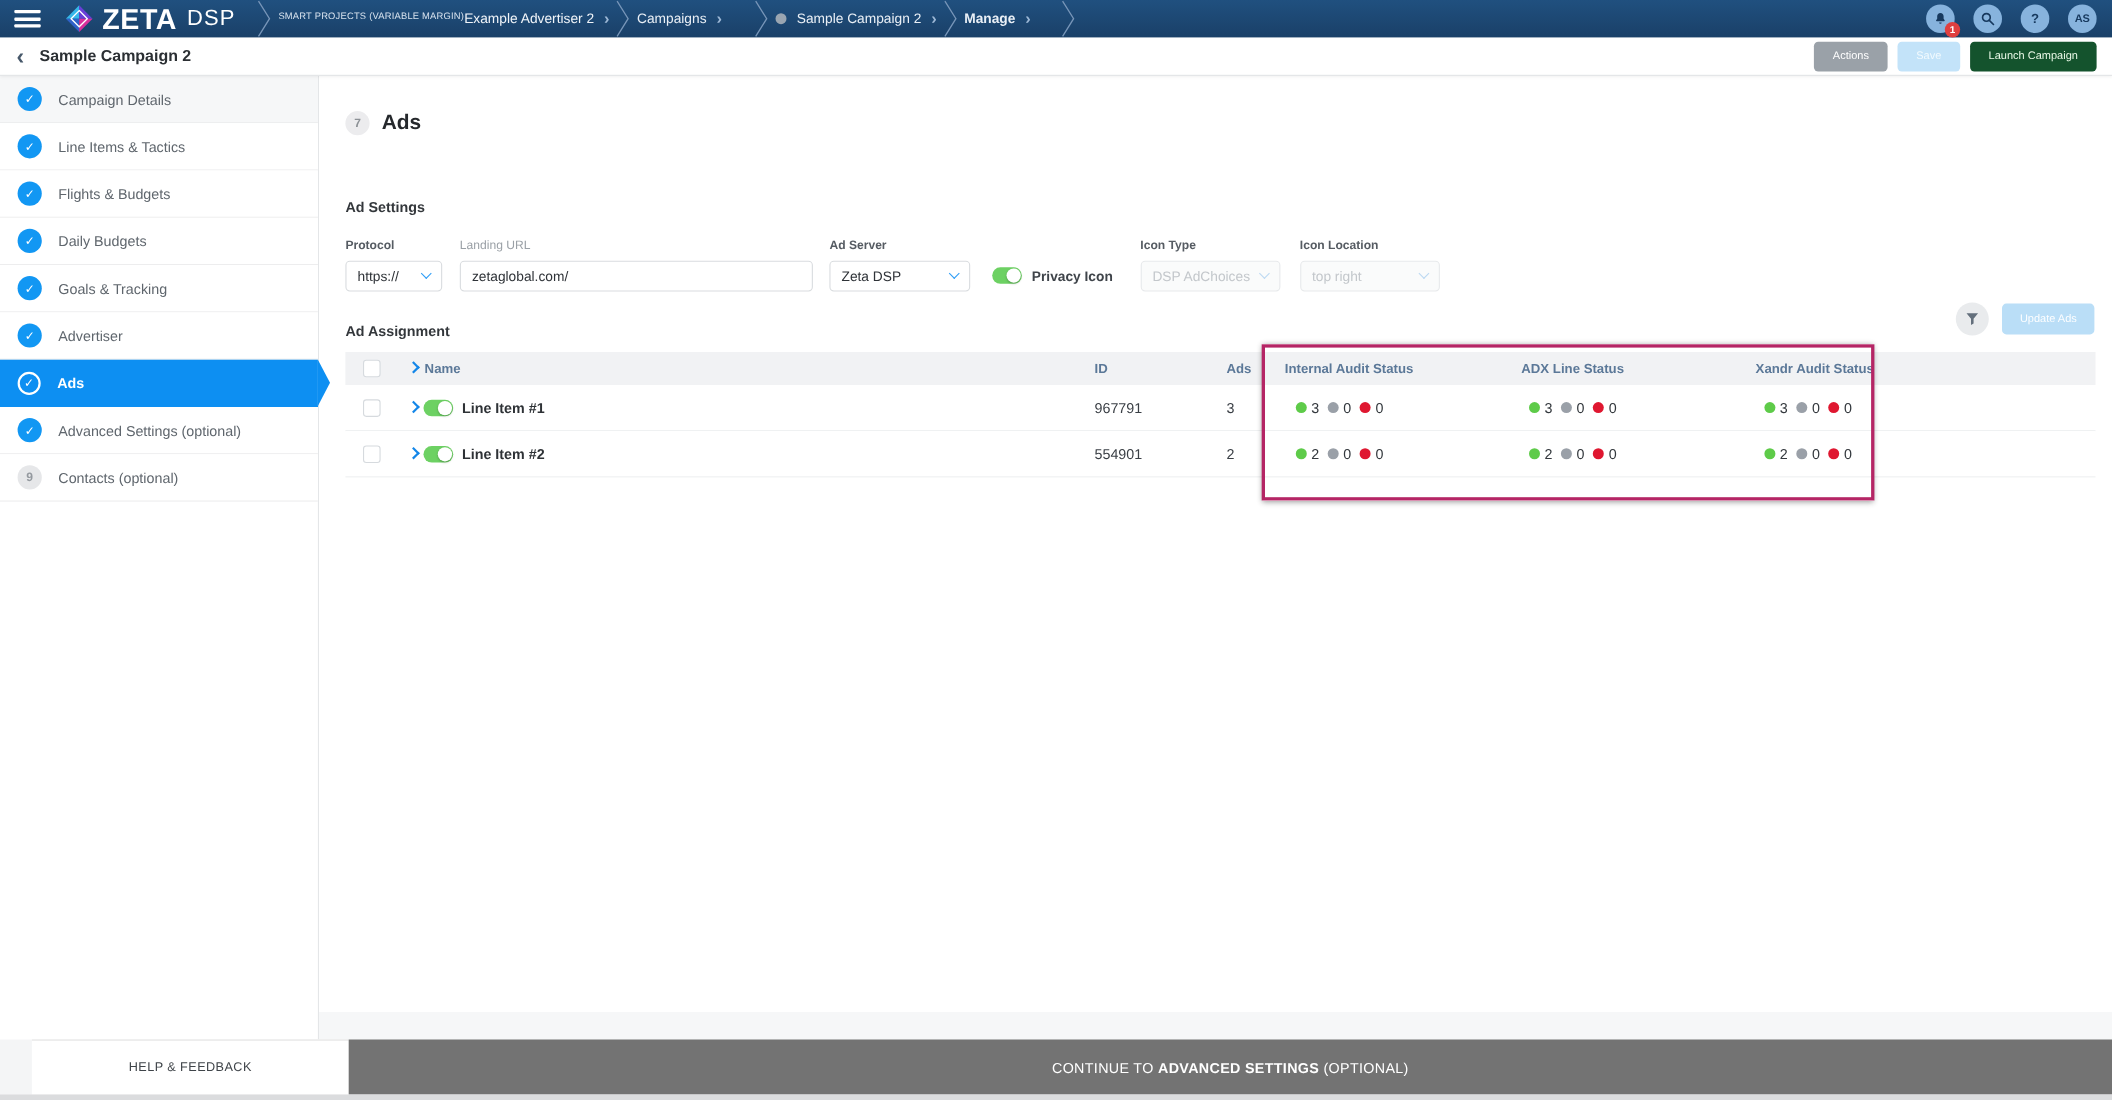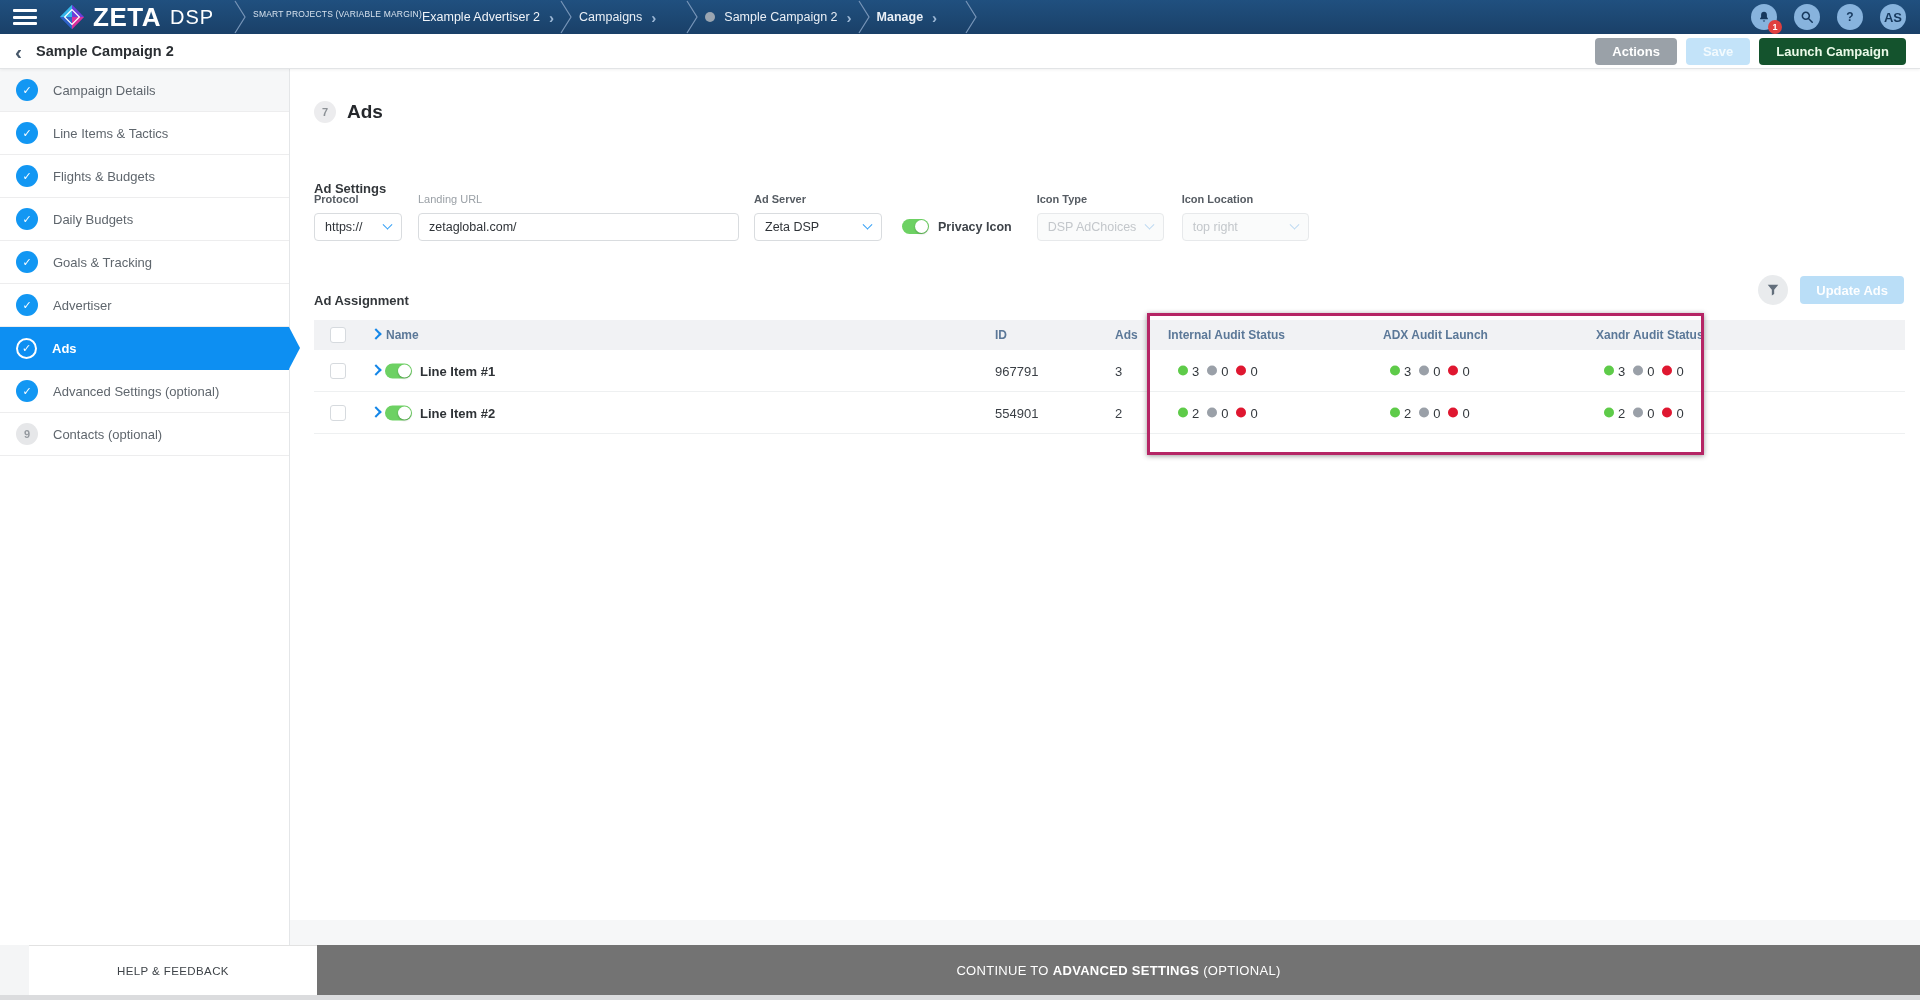--- a/index.html
+++ b/index.html
@@ -29,21 +29,21 @@
     font-weight:700; font-size:12px; }
   .badge { position:absolute; right:-5px; bottom:-4px; width:14px; height:14px; border-radius:50%;
     background:#e03f3f; color:#fff; font-size:9px; font-weight:700; display:flex; align-items:center; justify-content:center; }
 
   
   .subheader { position:absolute; left:0; top:34px; width:1920px; height:35px; background:#fff;
     border-bottom:1px solid #e2e4e6; box-shadow:0 1px 3px rgba(0,0,0,.06); display:flex; align-items:center; z-index:20; }
   .back { font-size:21px; color:#47586a; font-weight:700; margin-left:15px; cursor:pointer; line-height:1; }
   .subtitle { font-size:14.5px; font-weight:700; color:#2b2f33; margin-left:14px; }
   .sub-btns { margin-left:auto; display:flex; gap:9px; margin-right:14px; }
-  .btn { height:27px; border:none; border-radius:4px; font-family:inherit; font-weight:700; font-size:13px;
+  .btn { height:27px; border:none; border-radius:4px; font-family:inherit; font-weight:400; font-size:10px;
     display:flex; align-items:center; justify-content:center; cursor:pointer; padding:0 17px; }
   .btn-actions { background:#9aa1a8; color:#fff; }
   .btn-save { background:#c3e3f9; color:#f2fafe; }
   .btn-launch { background:#14532d; color:#eafae8; }
 
   
   .sidebar { position:absolute; left:0; top:69px; width:290px; height:876px; background:#fff;
     border-right:1px solid #e4e6e8; z-index:10; }
   .side-item { height:43px; display:flex; align-items:center; padding-left:16px; gap:15px;
     border-bottom:1px solid #ededee; font-size:13px; color:#5f666d; cursor:pointer; position:relative; background:#fff; }
@@ -59,21 +59,21 @@
     font-size:11px; font-weight:700; display:flex; align-items:center; justify-content:center; }
 
   
   .content { position:absolute; left:290px; top:69px; width:1630px; height:851px; background:#fff; }
   .page-head { position:absolute; left:24px; top:32px; display:flex; align-items:center; gap:11px; }
   .num-circle { width:22px; height:22px; border-radius:50%; background:#ececee; color:#8c9196;
     font-size:11px; font-weight:700; display:flex; align-items:center; justify-content:center; }
   .page-title { font-size:19px; font-weight:700; color:#25282c; }
   .section-title { font-size:13px; font-weight:700; color:#33373b; }
 
-  .form-row { position:absolute; left:24px; top:124px; display:flex; align-items:flex-end; }
+  .form-row { position:absolute; left:24px; top:148px; display:flex; align-items:flex-end; }
   .field label { display:block; font-size:11px; font-weight:700; color:#565c63; margin-bottom:8px; }
   .field label.light { color:#9aa0a6; font-weight:400; }
   .control { height:28px; border:1px solid #d9dcdf; border-radius:4px; background:#fff; font-size:12.5px;
     color:#2f3338; display:flex; align-items:center; justify-content:space-between; padding:0 10px; cursor:pointer; }
   input.control { font-family:inherit; cursor:text; width:100%; }
   .caret { width:7px; height:7px; border-right:1.8px solid #2e9df6; border-bottom:1.8px solid #2e9df6;
     transform:rotate(45deg) translate(-2px,-2px); flex:none; margin-left:8px; }
   .field.disabled .control { background:#fafbfb; border-color:#e7e9eb; color:#c3c7cb; cursor:default; }
   .field.disabled .caret { border-color:#bcd9f2; }
   .toggle { width:27px; height:15px; border-radius:8px; background:#6dd163; position:relative; flex:none; cursor:pointer; }
@@ -187,21 +187,21 @@
     <div class="circle-btn">
       <svg width="14" height="14" viewBox="0 0 24 24">
         <circle cx="10" cy="10" r="6" fill="none" stroke="#17395e" stroke-width="2.6"></circle>
         <line x1="14.5" y1="14.5" x2="21" y2="21" stroke="#17395e" stroke-width="2.6" stroke-linecap="round"></line>
       </svg>
     </div>
     <div class="circle-btn">
       <span>?</span>
     </div>
     <div class="circle-btn">
-      <span style="font-size:13px">AS</span>
+      <span style="font-size:10px">AS</span>
     </div>
   </div>
 </div>
 
 <div class="subheader">
   <span class="back">‹</span>
   <span class="subtitle">Sample Campaign 2</span>
   <div class="sub-btns">
     <button class="btn btn-actions">Actions</button>
     <button class="btn btn-save">Save</button>
@@ -306,21 +306,21 @@
   </div>
 
   <div class="tablewrap">
     <div class="t-header">
       <span class="c cb" style="left:16px;"></span>
       <span class="chev pos" style="left:58px;"></span>
       <span class="c hcell" style="left:72px;">Name</span>
       <span class="c hcell" style="left:681px;">ID</span>
       <span class="c hcell" style="left:801px;">Ads</span>
       <span class="c hcell" style="left:854px;">Internal Audit Status</span>
-      <span class="c hcell" style="left:1069px;">ADX Audit Launch</span>
+      <span class="c hcell" style="left:1069px;">ADX Line Status</span>
       <span class="c hcell" style="left:1282px;">Xandr Audit Status</span>
     </div>
 
     <div class="t-row">
       <span class="c cb" style="left:16px;"></span>
       <span class="chev pos" style="left:58px;"></span>
       <span class="c toggle" style="left:71px;"></span>
       <span class="c rowname" style="left:106px;">Line Item #1</span>
       <span class="c cellval" style="left:681px;">967791</span>
       <span class="c cellval" style="left:801px;">3</span>

